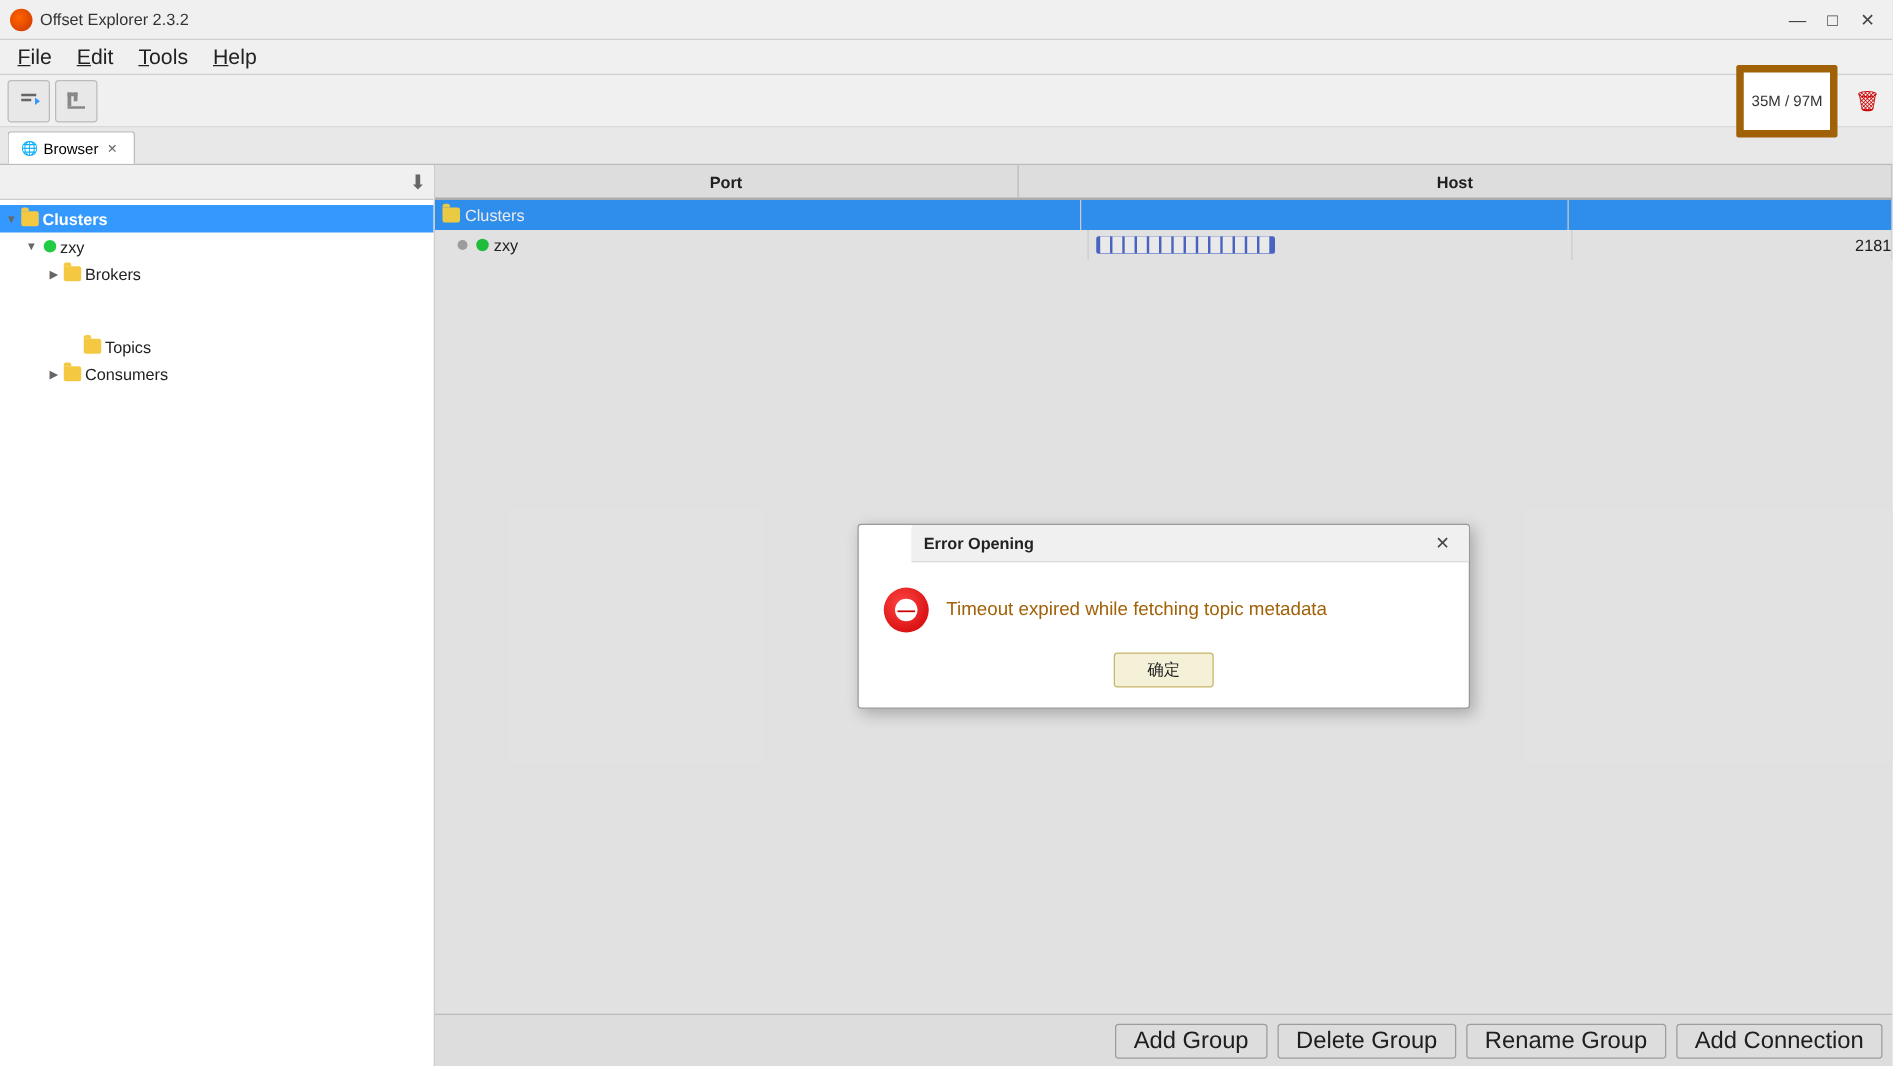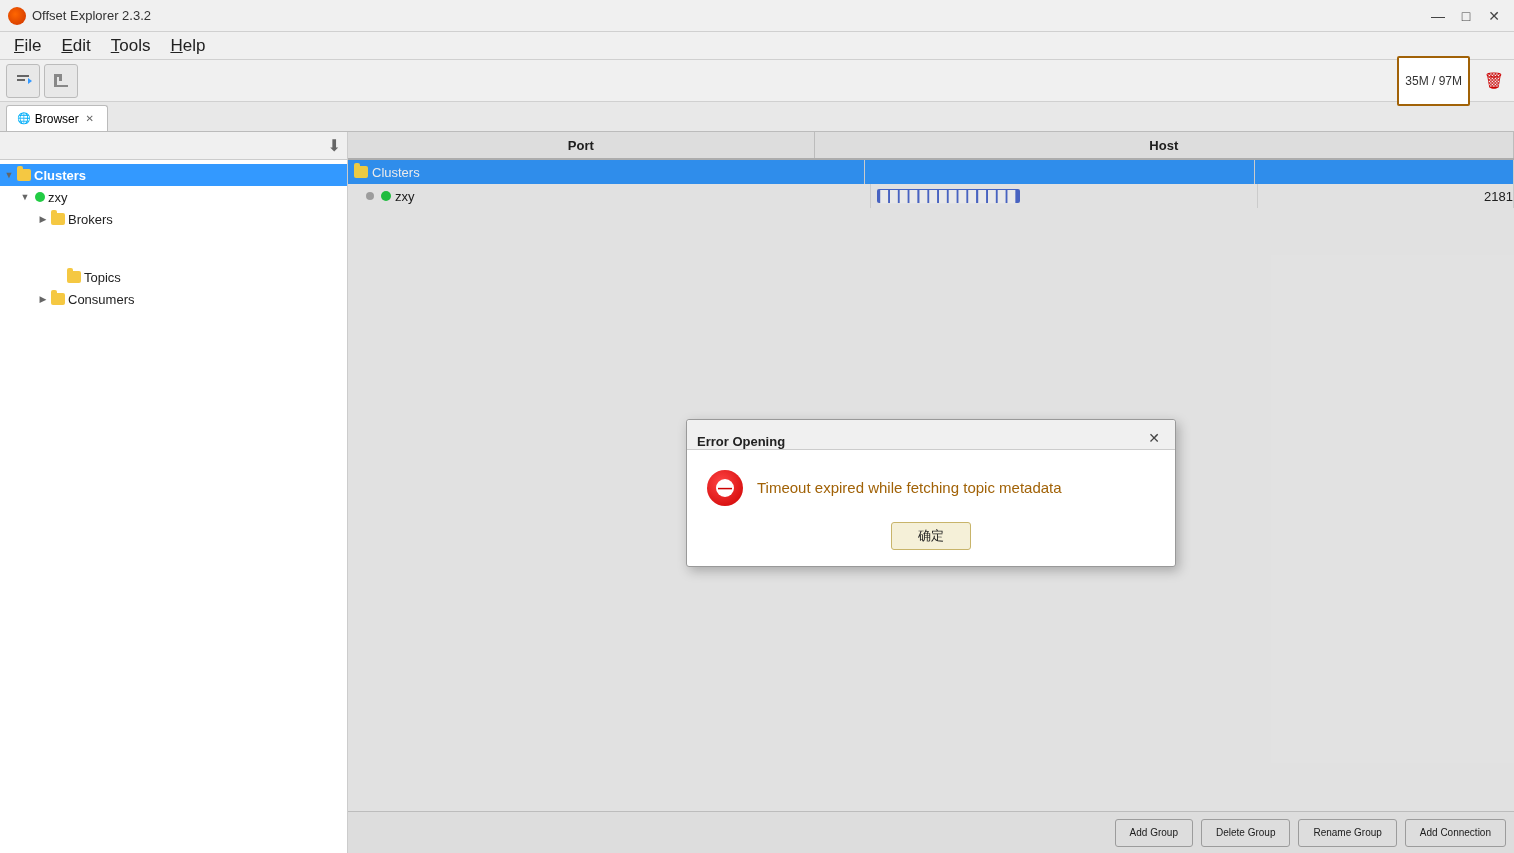--- a/index.html
+++ b/index.html
@@ -84,21 +84,21 @@
       display: flex; align-items: center; justify-content: center;
       font-size: 16px;
       color: #444;
     }
     .toolbar-spacer { flex: 1; }
     .memory-indicator {
       font-size: 12px;
       color: #333;
       margin-right: 6px;
       padding: 16px 6px;
-      border: 2px solid #a16207;
+      border: 6px solid #a16207;
       background: #fff;
       border-radius: 2px;
       margin-left: 44px;
     }
     .trash-btn {
       width: 28px; height: 28px;
       background: none;
       border: none;
       cursor: pointer;
       display: flex; align-items: center; justify-content: center;
@@ -282,21 +282,21 @@
       padding: 0 8px;
       gap: 8px;
     }
     .bottom-btn {
       height: 28px;
       padding: 0 14px;
       background: #f0f0f0;
       border: 1px solid #aaa;
       border-radius: 3px;
       cursor: pointer;
-      font-size: 10px;
+      font-size: 19px;
       color: #222;
     }
 
     
     .dialog-backdrop {
       position: absolute;
       top: 0; left: 0; right: 0; bottom: 0;
       background: rgba(0,0,0,0.08);
       display: flex;
       align-items: center;
@@ -311,23 +311,24 @@
       border-radius: 3px;
       box-shadow: 3px 4px 12px rgba(0,0,0,0.25);
       min-width: 490px;
       max-width: 490px;
     }
     .dialog-title-bar {
       height: 30px;
       background: #f0f0f0;
       border-bottom: 1px solid #ccc;
       display: flex;
-      align-items: flex-end;
+      align-items: center;
       padding: 0 10px;
       border-radius: 3px 3px 0 0;
+      margin-left: 42px;
     }
     .dialog-title-text {
       flex: 1;
       font-size: 13px;
       font-weight: 600;
       color: #222;
     }
     .dialog-close-btn {
       width: 22px; height: 22px;
       background: none;

